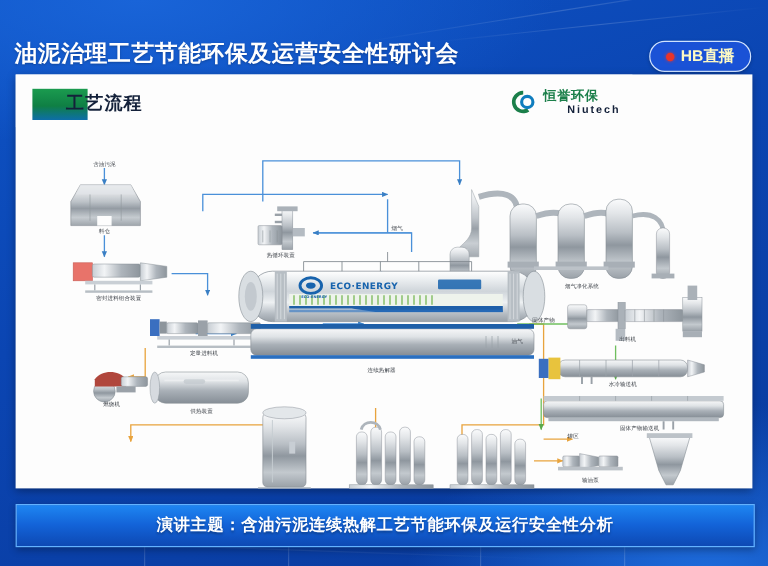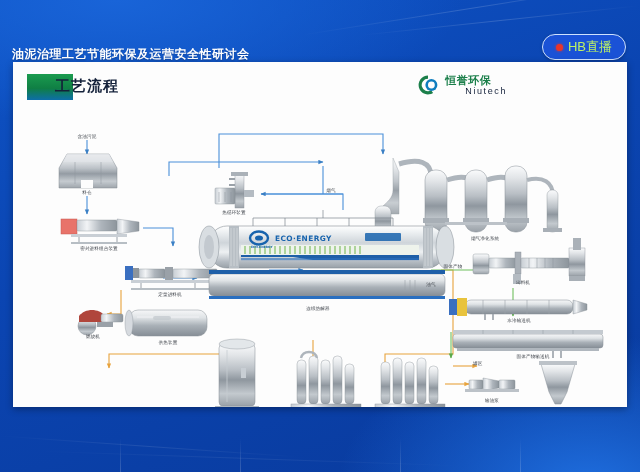--- a/index.html
+++ b/index.html
@@ -16,39 +16,39 @@
   }
   .streak{position:absolute;background:linear-gradient(90deg,rgba(255,255,255,0),rgba(255,255,255,.16),rgba(255,255,255,0));height:1px;}
   .s1{top:8px;left:300px;width:340px;transform:rotate(-9deg);}
   .s2{top:20px;left:360px;width:280px;transform:rotate(-6deg);}
   .s3{top:446px;left:0px;width:300px;transform:rotate(4deg);opacity:.6;}
   .s4{top:458px;left:40px;width:420px;transform:rotate(2deg);opacity:.45;}
   .vbar{position:absolute;bottom:0;width:1px;height:34px;background:linear-gradient(180deg,rgba(255,255,255,0),rgba(255,255,255,.18));}
 
   
   .topbar{position:absolute;left:0;top:14px;width:640px;height:44px;}
-  .deck-title{position:absolute;left:12px;top:32px;color:#fff;font-size:12px;font-weight:700;
+  .deck-title{position:absolute;left:12px;top:18px;color:#fff;font-size:19px;font-weight:700;
     letter-spacing:.5px;text-shadow:0 1px 2px rgba(0,0,0,.25);white-space:nowrap;}
   .live-badge{position:absolute;right:14px;top:20px;height:24px;padding:0 13px;border-radius:13px;
     border:1.6px solid #cfe2ff;background:#1a52d6;display:flex;align-items:center;gap:5px;
     box-shadow:0 1px 3px rgba(0,0,0,.25);}
   .live-dot{width:7px;height:7px;border-radius:50%;background:#e8342b;box-shadow:0 0 3px rgba(232,52,43,.9);}
-  .live-text{color:#bef264;font-size:13px;font-weight:400;white-space:nowrap;}
+  .live-text{color:#fef9c3;font-size:13px;font-weight:700;white-space:nowrap;}
 
   
   .slide{position:absolute;left:13px;top:62px;width:614px;height:345px;background:#fdfdfd;
     box-shadow:0 2px 7px rgba(0,0,0,.35);overflow:hidden;}
-  .slide-head{position:absolute;left:0;top:0;width:504px;height:44px;background:#fdfdfd;}
+  .slide-head{position:absolute;left:0;top:0;width:504px;height:44px;background:#fdfdfd;padding-left:10px;}
   .head-chip{position:absolute;left:14px;top:12px;width:46px;height:26px;
     background:linear-gradient(180deg,#1b9b4f 0%,#0f7f44 55%,#0d6ea8 100%);}
   .head-title{position:absolute;left:42px;top:15px;color:#14213a;font-size:15px;font-weight:700;letter-spacing:1px;}
   .logo{position:absolute;right:10px;top:11px;display:flex;align-items:center;gap:5px;}
   .logo-mark{width:24px;height:24px;position:relative;}
   .logo-cn{color:#1b7f4a;font-size:11px;font-weight:700;line-height:11px;letter-spacing:.5px;font-family:Liberation Serif, serif;}
-  .logo-en{color:#14213a;font-size:9px;font-weight:400;line-height:10px;letter-spacing:1.6px;margin-left:20px;}
+  .logo-en{color:#14213a;font-size:9px;font-weight:700;line-height:10px;letter-spacing:1.6px;margin-left:20px;}
 
   
   .canvas{position:absolute;left:0;top:56px;width:614px;height:301px;}
   .canvas svg{position:absolute;left:0;top:0;}
   .lbl{position:absolute;font-size:4.6px;color:#3a3f46;white-space:nowrap;transform:translateX(-50%);
     letter-spacing:.1px;font-family:"DejaVu Sans","Liberation Sans",sans-serif;}
   .lbl.l{transform:none;}
 
   
   .footer{position:absolute;left:13px;top:420px;width:614px;height:34px;
@@ -431,13 +431,16 @@
       <div class="lbl" style="left:506px;top:200px">水冷输送机</div>
       <div class="lbl" style="left:520px;top:236px">固体产物输送机</div>
       <div class="lbl" style="left:545px;top:290px">料仓</div>
       <div class="lbl" style="left:224px;top:294px">可燃气净化稳压系统</div>
       <div class="lbl" style="left:396px;top:294px">分段冷却器</div>
       <div class="lbl" style="left:479px;top:280px">输油泵</div>
       <div class="lbl l" style="left:460px;top:243px">罐区</div>
     </div>
   </div>
 
+  <div class="footer">
+    <span>演讲主题：含油污泥连续热解工艺节能环保及运行安全性分析</span>
+  </div>
 </div>
 
 </body></html>

